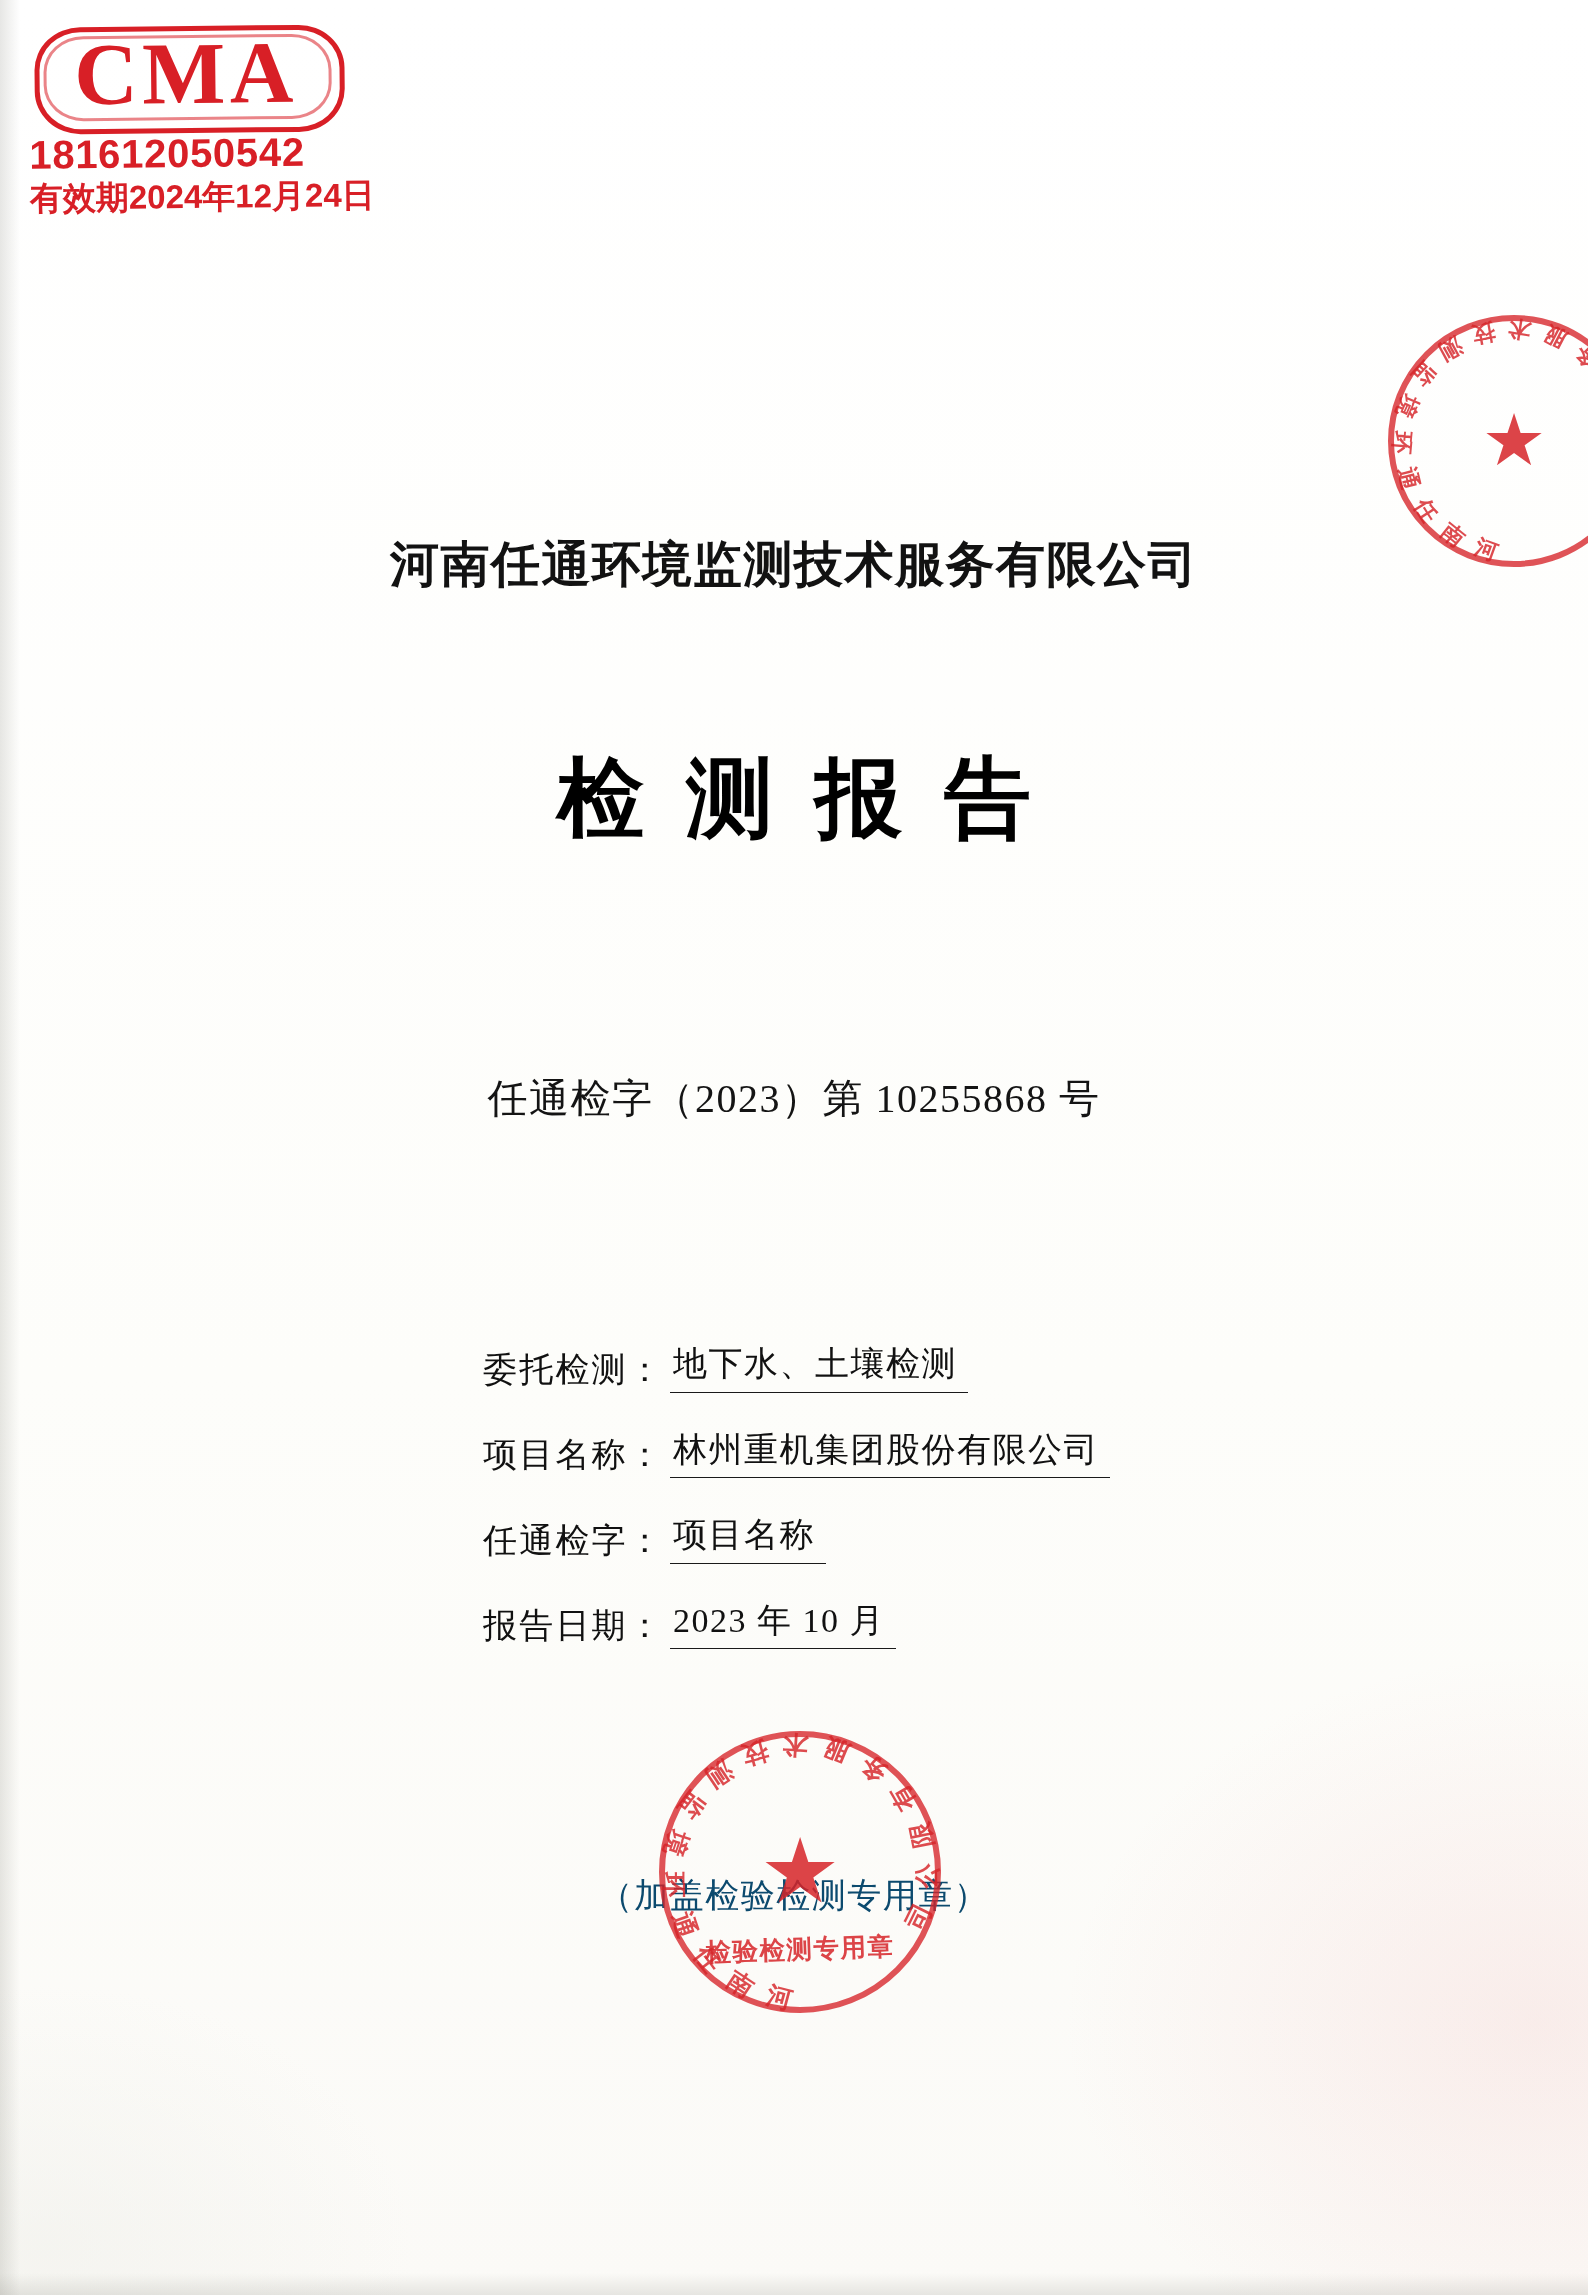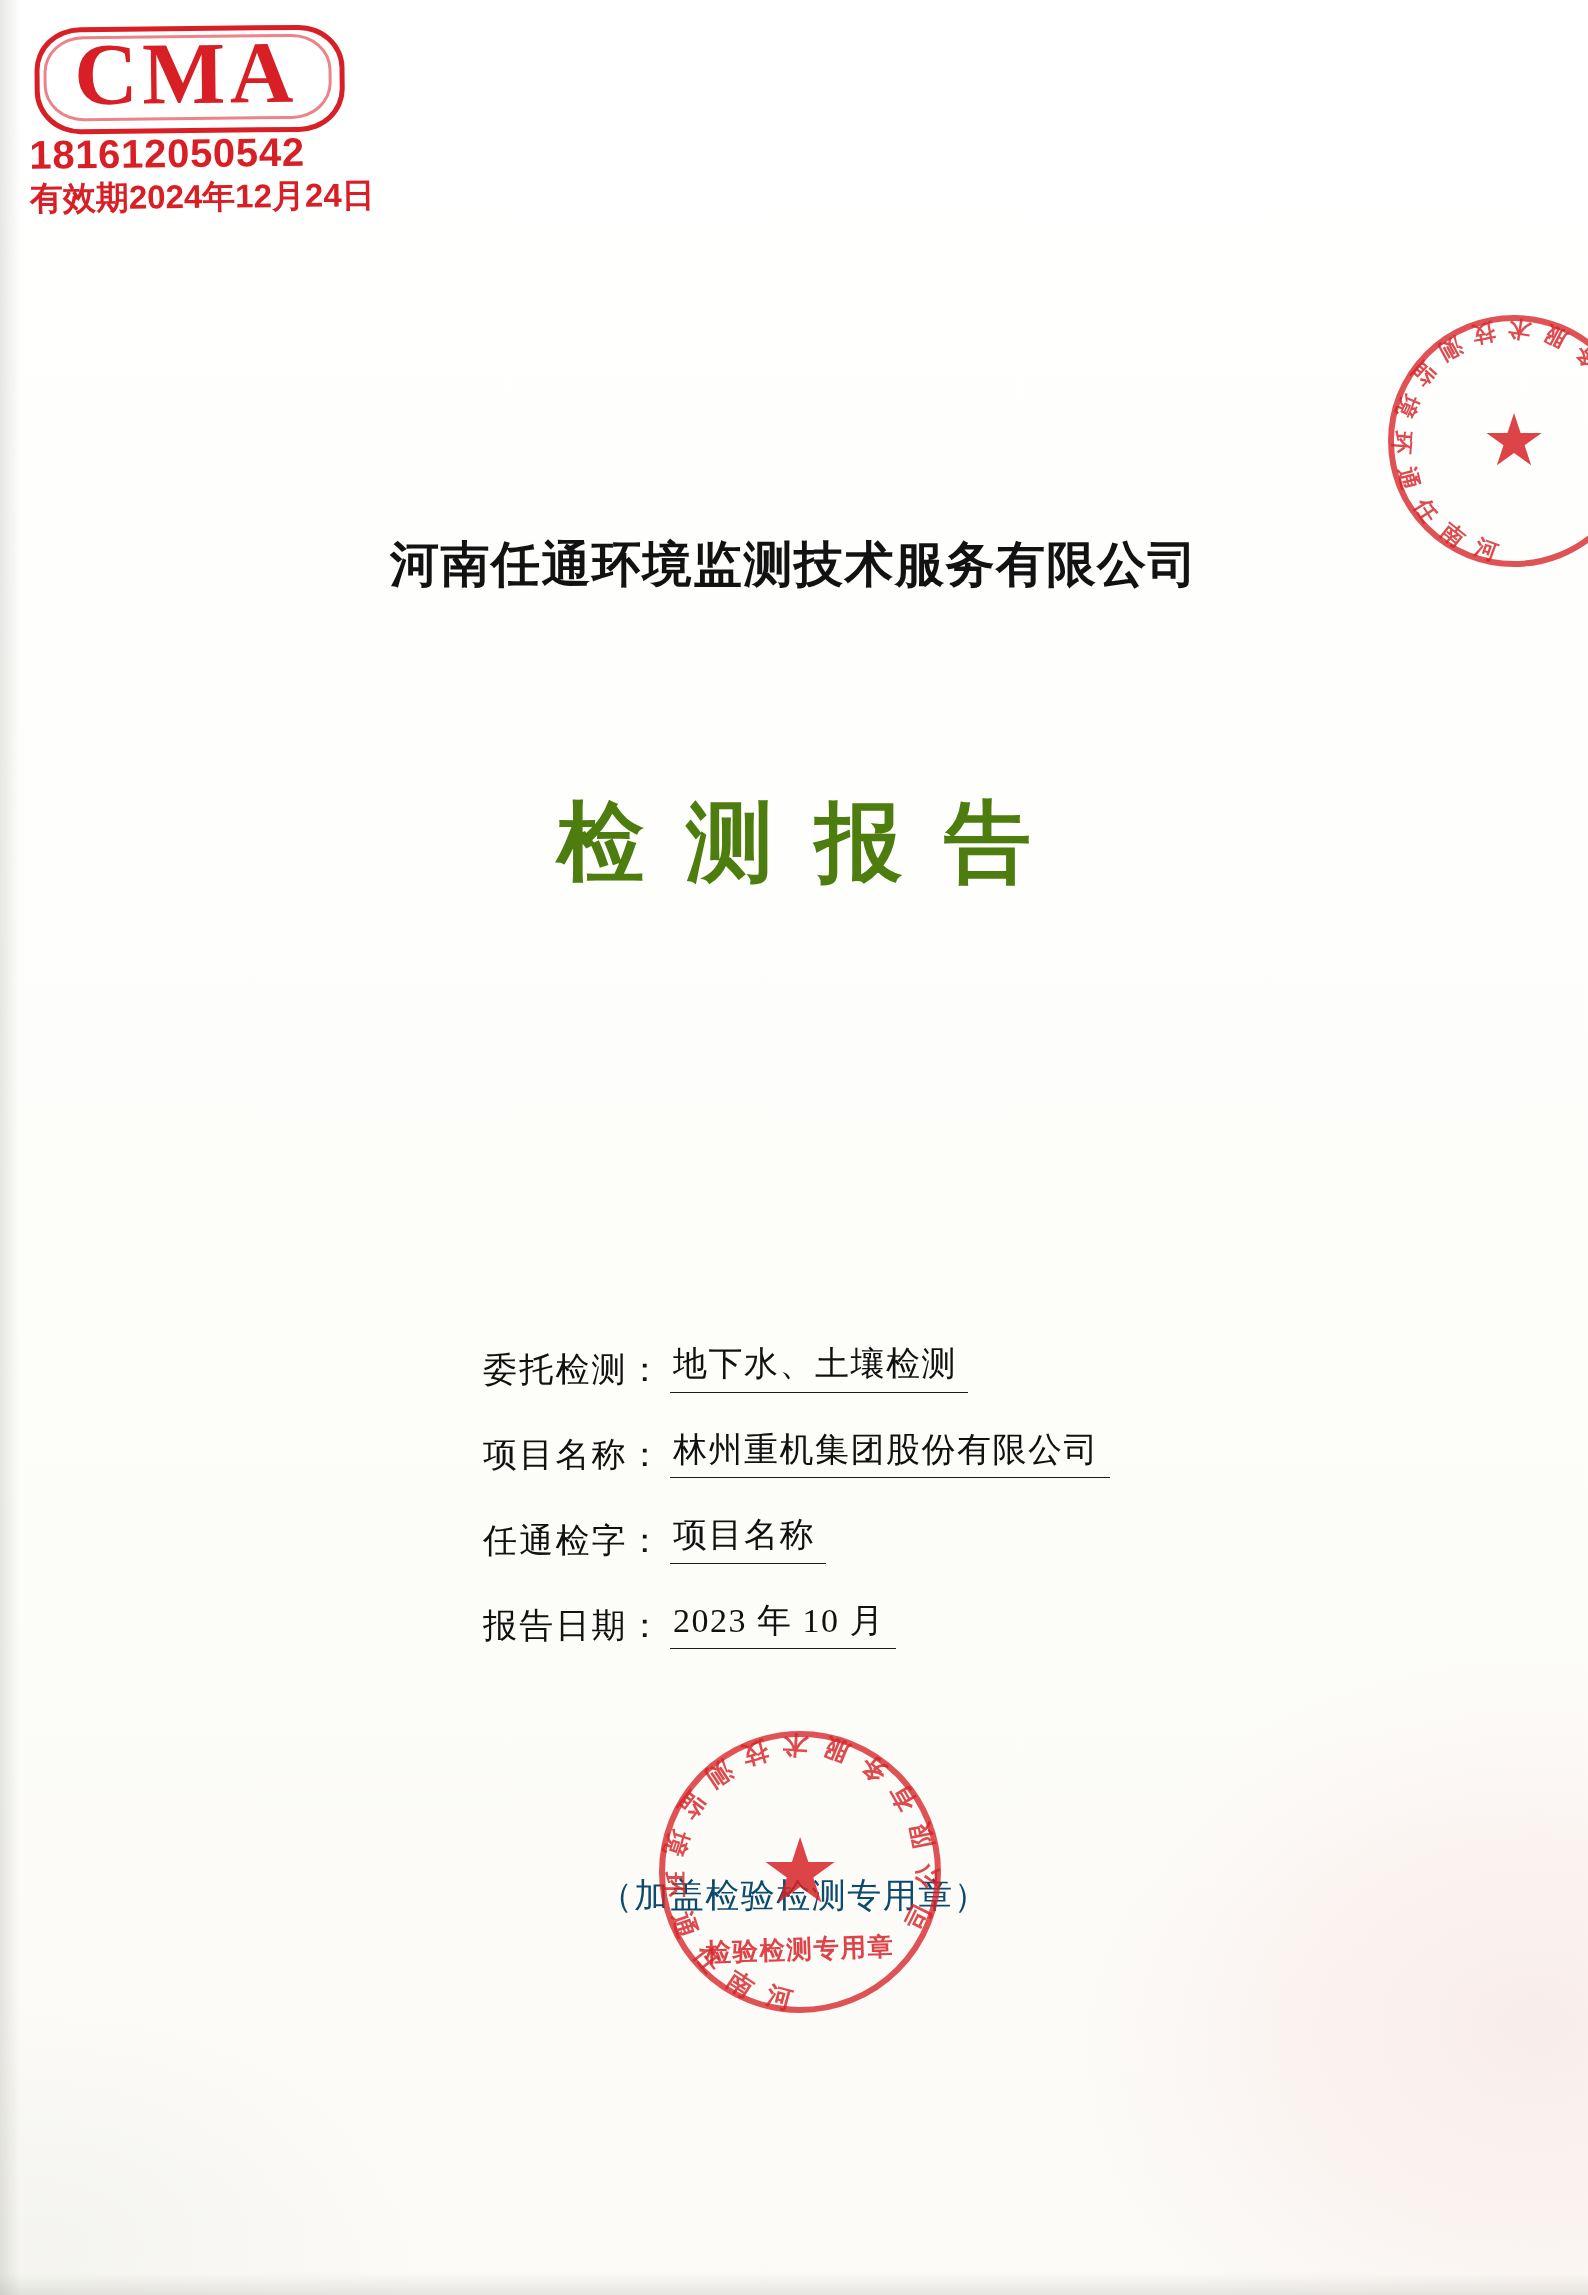--- a/index.html
+++ b/index.html
@@ -178,28 +178,28 @@
     text-align: center;
     font-family: "Liberation Sans", sans-serif;
     font-weight: bold;
     font-size: 49px;
     letter-spacing: 1.5px;
     color: #121212;
   }
   .report-title {
     position: absolute;
     left: 0; right: 0;
-    top: 784px;
+    top: 740px;
     text-align: center;
     font-family: "Liberation Sans", sans-serif;
     font-weight: bold;
     font-size: 87px;
     letter-spacing: 42px;
     text-indent: 42px;
-    color: #4d7c0f;
+    color: #000000;
   }
   .report-number {
     position: absolute;
     left: 0; right: 0;
     top: 1071px;
     text-align: center;
     font-family: "Liberation Serif", serif;
     font-size: 40px;
     letter-spacing: 1.5px;
     color: #141414;
@@ -283,20 +283,21 @@
       </div>
     <div class="seal-star">★</div>
   </div>
 
   <div class="doc">
 
     <div class="company-name">河南任通环境监测技术服务有限公司</div>
 
     <div class="report-title">检测报告</div>
 
+    <div class="report-number">任通检字（2023）第 10255868 号</div>
 
     <div class="fields">
 
       <div class="field-row">
         <span class="field-label">委托检测</span>
         <span class="field-colon">：</span>
         <span class="field-value wide">地下水、土壤检测</span>
       </div>
 
       <div class="field-row">

